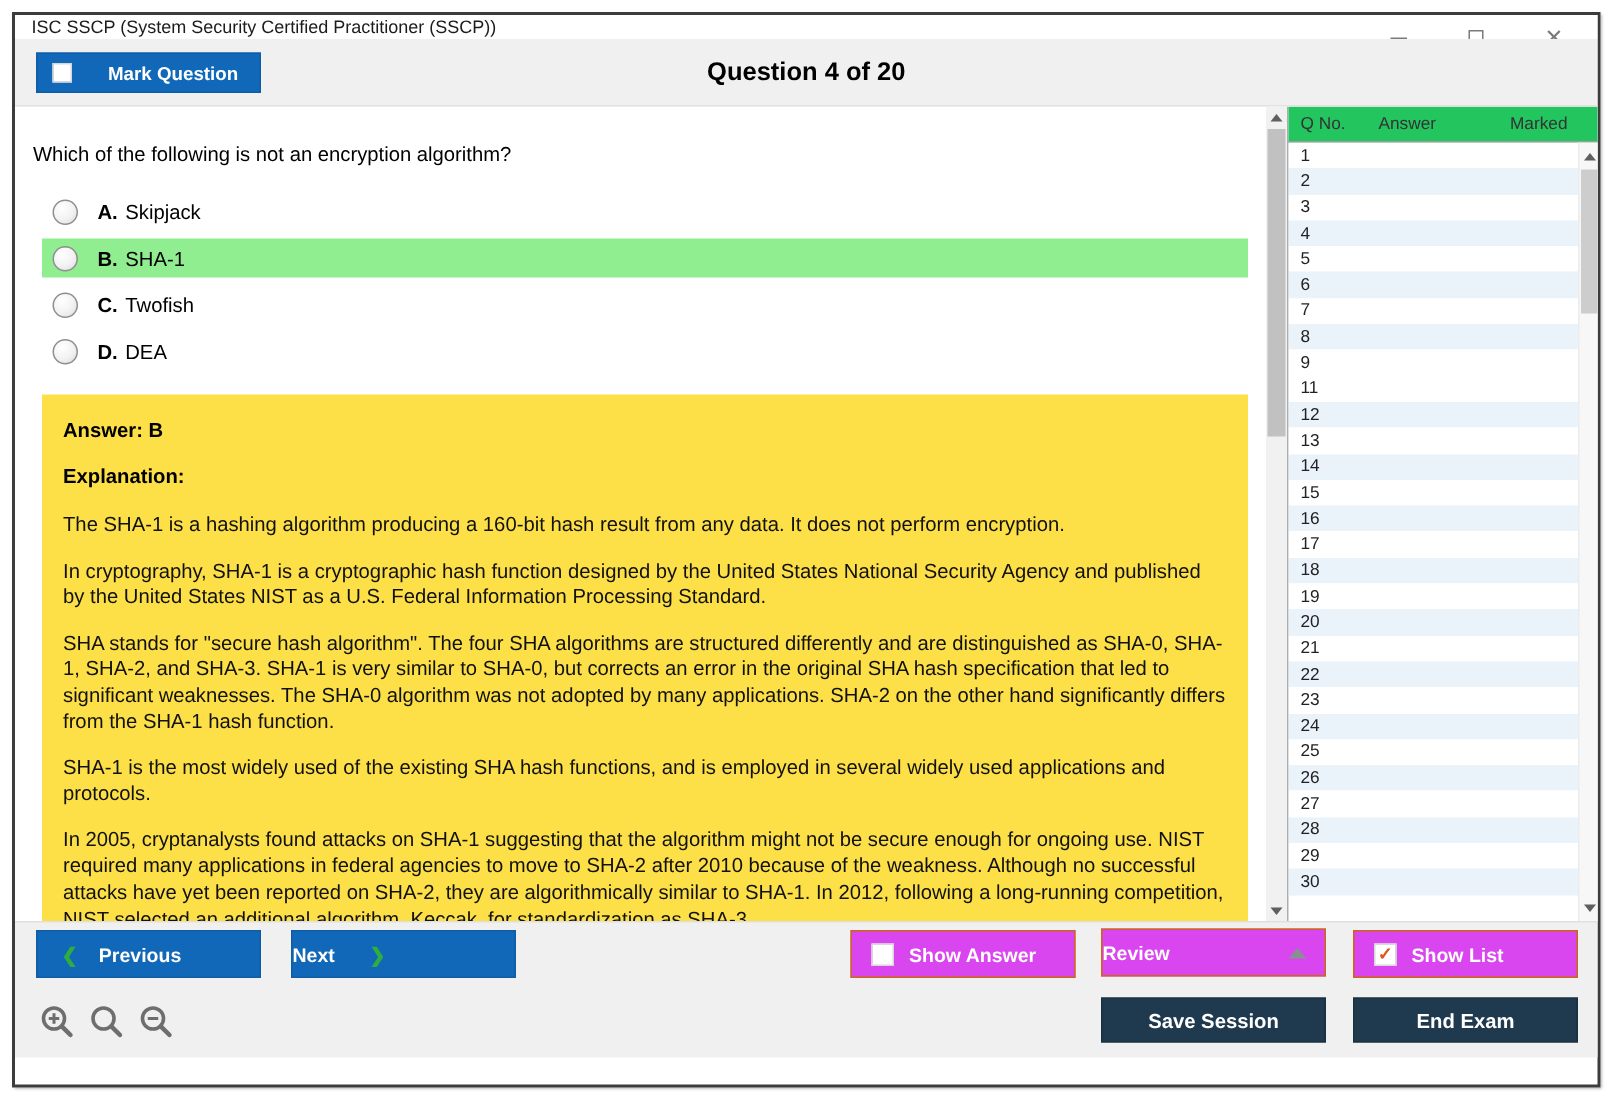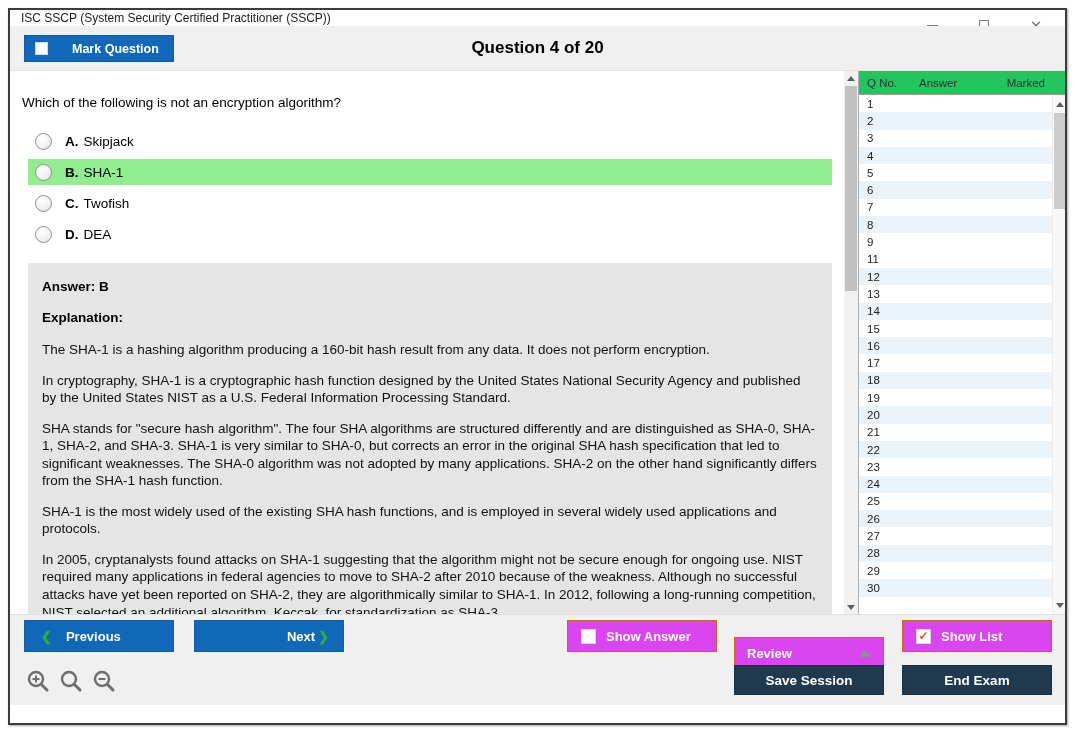--- a/index.html
+++ b/index.html
@@ -30,21 +30,21 @@
   .main-row { display:flex; height:543px; }
   .content-left { width:834px; background:#fff; overflow:hidden; padding:24px 0 0 12px; }
   .question-text { font-size:13.5px; color:#000; margin-bottom:18px; }
 
   .option { display:flex; align-items:center; height:26px; margin:0 12px 5px 6px; padding-left:7px; font-size:13.5px; color:#000; cursor:pointer; }
   .option.highlight { background:#90ee90; }
   .radio { width:17px; height:17px; border-radius:50%; border:1px solid #8f8f8f;
     background:radial-gradient(circle at 35% 30%, #ffffff 0%, #f2f2f2 55%, #d9d9d9 100%); margin-right:13px; flex:0 0 auto; }
   .opt-letter { font-weight:bold; margin-right:5px; }
 
-  .answer-panel { background:#e5e5e5; margin:16px 12px 0 6px; padding:16px 14px 10px 14px; height:352px; overflow:hidden; }
+  .answer-panel { background:#fde047; margin:16px 12px 0 6px; padding:16px 14px 10px 14px; height:352px; overflow:hidden; }
   .answer-panel .bold-line { font-size:13.5px; font-weight:bold; color:#000; margin-bottom:16px; }
   .answer-panel p { font-size:13.5px; color:#111; line-height:1.3; margin-bottom:13px; }
 
   
   .main-scrollbar { width:14px; background:#f1f1f1; position:relative; }
   .sb-arrow { position:absolute; left:0; width:14px; height:14px; display:flex; align-items:center; justify-content:center; cursor:pointer; }
   .tri-up { width:0; height:0; border-left:4px solid transparent; border-right:4px solid transparent; border-bottom:5px solid #5f5f5f; }
   .tri-down { width:0; height:0; border-left:4px solid transparent; border-right:4px solid transparent; border-top:5px solid #5f5f5f; }
   .main-scrollbar .thumb { position:absolute; left:1px; top:15px; width:12px; height:205px; background:#c1c1c1; cursor:pointer; }
 
@@ -62,23 +62,23 @@
   .side-scrollbar .thumb { position:absolute; left:1px; top:18px; width:11px; height:96px; background:#cdcdcd; cursor:pointer; }
 
   
   .footer { height:91px; background:#f0f0f0; position:relative; border-top:1px solid #e0e0e0; }
   .btn { position:absolute; height:32px; width:150px; display:flex; align-items:center; color:#fff; font-size:13px; font-weight:bold; cursor:pointer; }
   .btn-blue { background:#1268b8; border:1px solid #0f5da6; }
   .btn-orange { background:#d946ef; border:1px solid #cc6515; }
   .btn-navy { background:#1f3a4e; border:1px solid #18303f; justify-content:center; height:30px; font-weight:600; font-size:13.5px; }
   .chev { color:#2fae3f; font-size:13px; font-weight:bold; }
   .btn-prev { left:14px; top:5px; padding-left:16px; gap:14px; }
-  .btn-next { left:184px; top:5px; justify-content:flex-end; padding-right:14px; gap:3px; }
+  .btn-next { left:184px; top:5px; padding-right:14px; gap:23px; }
   .btn-show-answer { left:557px; top:5px; padding-left:13px; gap:10px; }
-  .btn-review { left:724px; top:22px; padding-left:12px; }
+  .btn-review { left:724px; top:4px; }
   .btn-show-list { left:892px; top:5px; padding-left:13px; gap:10px; }
   .btn-save { left:724px; top:50px; }
   .btn-end { left:892px; top:50px; }
   .cb { width:15px; height:15px; background:#fff; border:1px solid #d7d7d7; display:flex; align-items:center; justify-content:center; }
   .cb .check { color:#e0561d; font-size:12px; font-weight:bold; line-height:1; }
   .review-tri { margin-left:auto; margin-right:12px; width:0; height:0; border-left:6px solid transparent; border-right:6px solid transparent; border-bottom:7px solid #8a8f94; }
 
   .zoom-tools { position:absolute; left:16px; top:54px; display:flex; gap:9px; }
   .zoom-ico { width:24px; height:24px; cursor:pointer; }
   .zoom-ico svg { display:block; }

